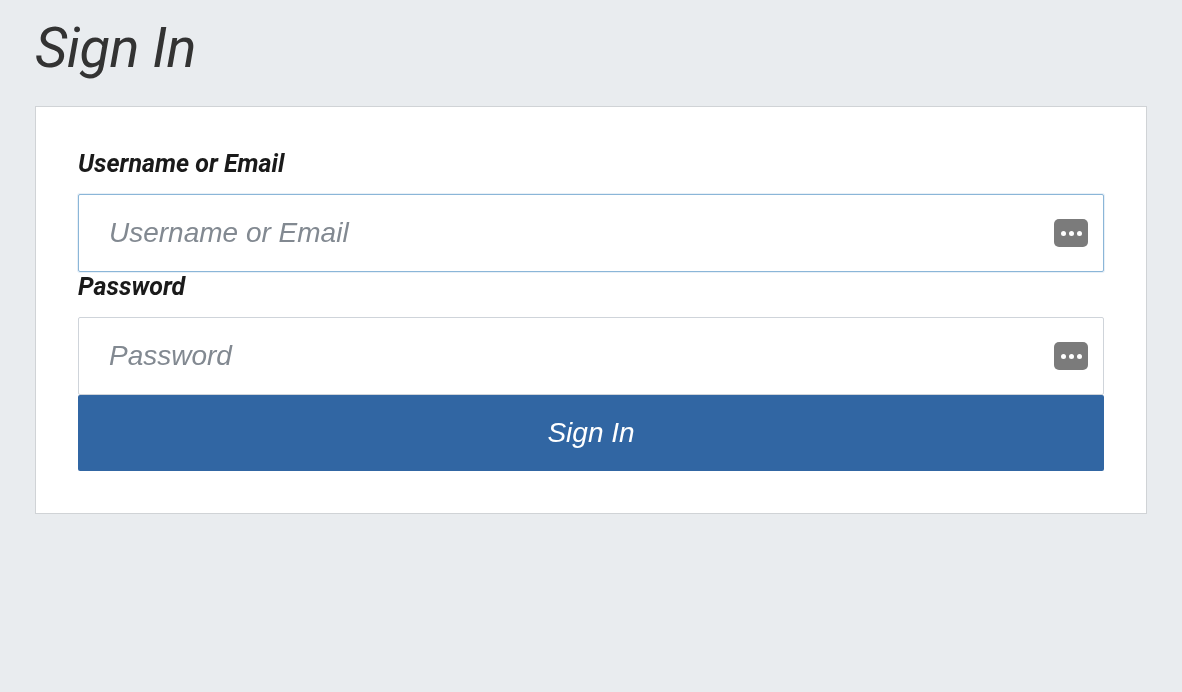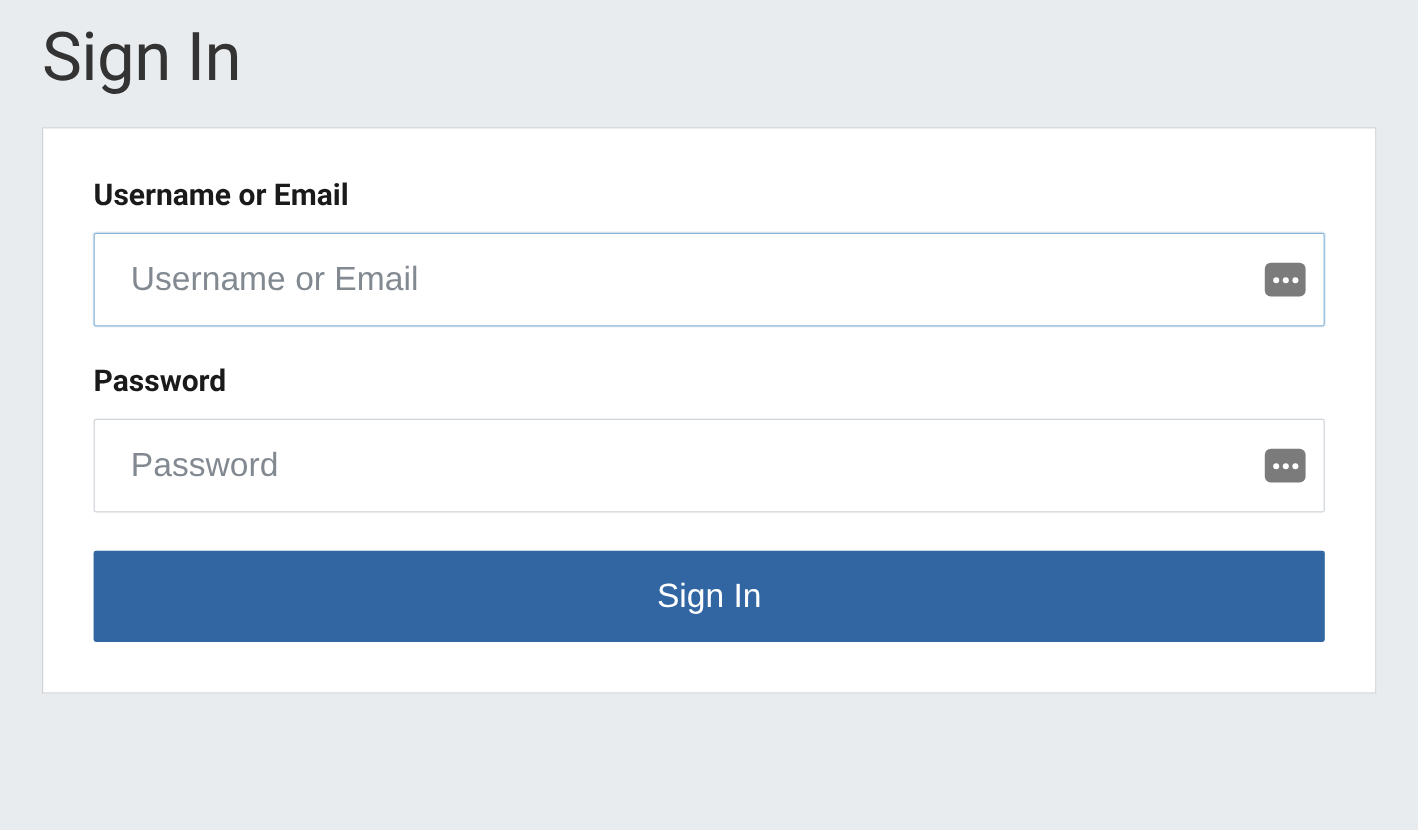--- a/index.html
+++ b/index.html
@@ -1,18 +1,19 @@
 <!DOCTYPE html>
 <html><head>
   <meta charset="utf-8">
   <style>
     * {
       box-sizing: border-box;
       margin: 0;
       padding: 0;
+      font-style: italic;
     }
     body {
       background-color: #e9ecef;
       font-family: -apple-system, BlinkMacSystemFont, "Segoe UI", Roboto, "Helvetica Neue", Arial, sans-serif;
       width: 1182px;
       height: 692px;
       padding: 15px 35px 35px 35px;
     }
     .page-title {
       font-size: 56px;
@@ -20,21 +21,20 @@
       color: #333333;
       margin-bottom: 25px;
       letter-spacing: -0.5px;
     }
     .card {
       background-color: #ffffff;
       border: 1px solid #d0d3d6;
       padding: 42px 42px 42px 42px;
     }
     .form-group {
-      margin-bottom: 32px;
     }
     .form-label {
       display: block;
       font-size: 25px;
       font-weight: 700;
       color: #1a1a1a;
       margin-bottom: 16px;
     }
     .input-wrapper {
       position: relative;

